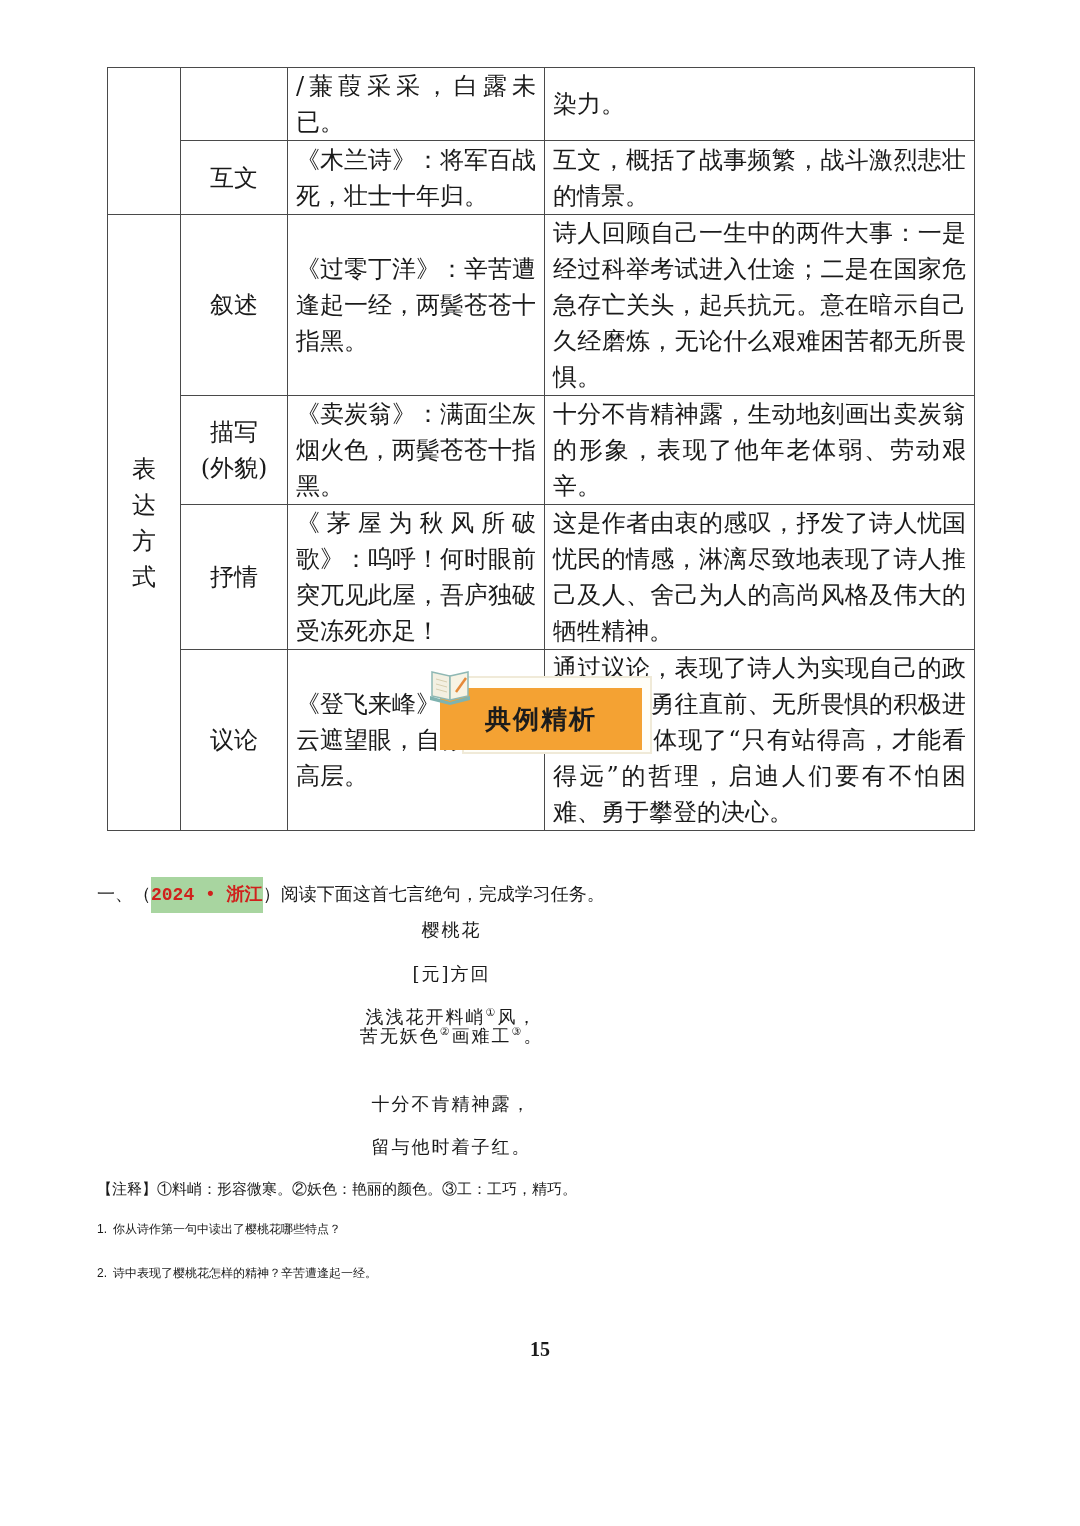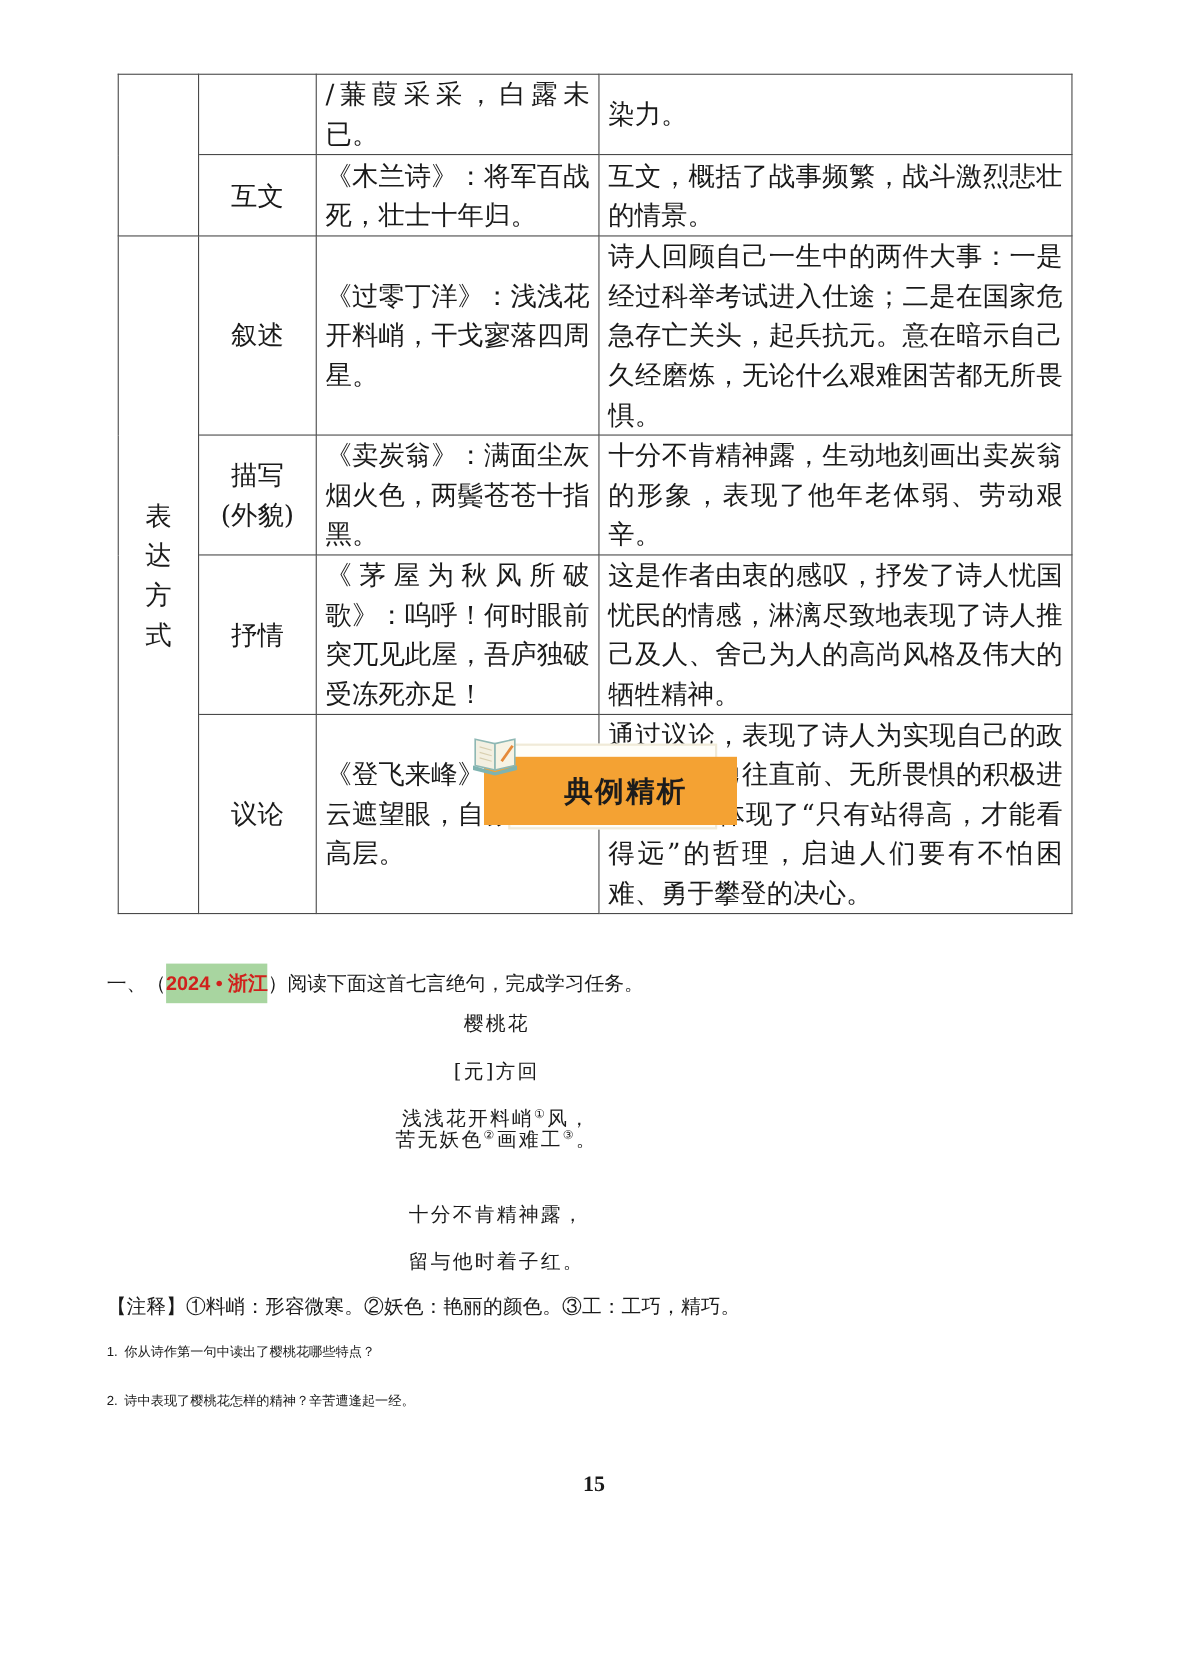--- a/index.html
+++ b/index.html
@@ -29,44 +29,44 @@
   .banner {
     position: absolute; left: 428px; top: 664px; width: 226px; height: 92px;
   }
   .banner-frame {
     position: absolute; left: 34px; top: 12px; width: 186px; height: 74px;
     border: 2px solid #f0ead8; background: #fffef8;
   }
   .banner-box {
     position: absolute; left: 12px; top: 24px; width: 202px; height: 62px;
     background: #f4a233;
-    display: flex; align-items: center; justify-content: center; padding-left: 28px;
+    display: flex; align-items: center; justify-content: center;
   }
   .banner-title {
     font-family: "DejaVu Sans", "Liberation Sans", sans-serif;
     font-weight: bold; font-size: 26px; color: #1c1c1c; letter-spacing: 2px;
   }
   .book-icon { position: absolute; left: 0; top: 0; width: 46px; height: 42px; }
 
   .q-head {
     position: absolute; left: 97px; top: 876px;
     font-size: 18px; line-height: 36px; white-space: nowrap;
   }
   .q-tag {
     background: #a8d5a0; color: #d0211c; font-weight: bold;
-    font-family: Liberation Sans, sans-serif; padding: 8px 0;
+    font-family: Liberation Mono, monospace; padding: 8px 0;
   }
   .poem {
     position: absolute; left: 0; width: 903px; text-align: center;
     font-size: 18px; letter-spacing: 2px;
   }
   .poem sup { font-size: 11px; }
   .notes {
     position: absolute; left: 97px; top: 1174px;
-    font-size: 18px; line-height: 30px; white-space: nowrap;
+    font-size: 15px; line-height: 30px; white-space: nowrap;
   }
   .qline {
     position: absolute; left: 97px; font-size: 12px; white-space: nowrap;
   }
   .qnum { font-family: "Liberation Sans", "DejaVu Sans", sans-serif; margin-right: 6px; }
   .page-num {
     position: absolute; left: 0; width: 1080px; top: 1338px; text-align: center;
     font-family: "Liberation Serif", "DejaVu Serif", serif; font-weight: bold; font-size: 20px;
   }
 </style>
@@ -82,21 +82,21 @@
     <td class="c4">染力。</td>
   </tr>
   <tr style="height:74px">
     <td class="c2">互文</td>
     <td class="c3">《木兰诗》：将军百战死，壮士十年归。</td>
     <td class="c4">互文，概括了战事频繁，战斗激烈悲壮的情景。</td>
   </tr>
   <tr style="height:145px">
     <td class="c1" rowspan="4"><span style="width:40px">表达方式</span></td>
     <td class="c2">叙述</td>
-    <td class="c3">《过零丁洋》：浅浅花开料峭，干戈寥落四周星。</td>
+    <td class="c3">《过零丁洋》：辛苦遭逢起一经，两鬓苍苍十指黑。</td>
     <td class="c4">诗人回顾自己一生中的两件大事：一是经过科举考试进入仕途；二是在国家危急存亡关头，起兵抗元。意在暗示自己久经磨炼，无论什么艰难困苦都无所畏惧。</td>
   </tr>
   <tr style="height:73px">
     <td class="c2"><span style="width:72px">描写(外貌)</span></td>
     <td class="c3">《卖炭翁》：满面尘灰烟火色，两鬓苍苍十指黑。</td>
     <td class="c4">十分不肯精神露，生动地刻画出卖炭翁的形象，表现了他年老体弱、劳动艰辛。</td>
   </tr>
   <tr style="height:109px">
     <td class="c2">抒情</td>
     <td class="c3">《茅屋为秋风所破歌》：呜呼！何时眼前突兀见此屋，吾庐独破受冻死亦足！</td>

